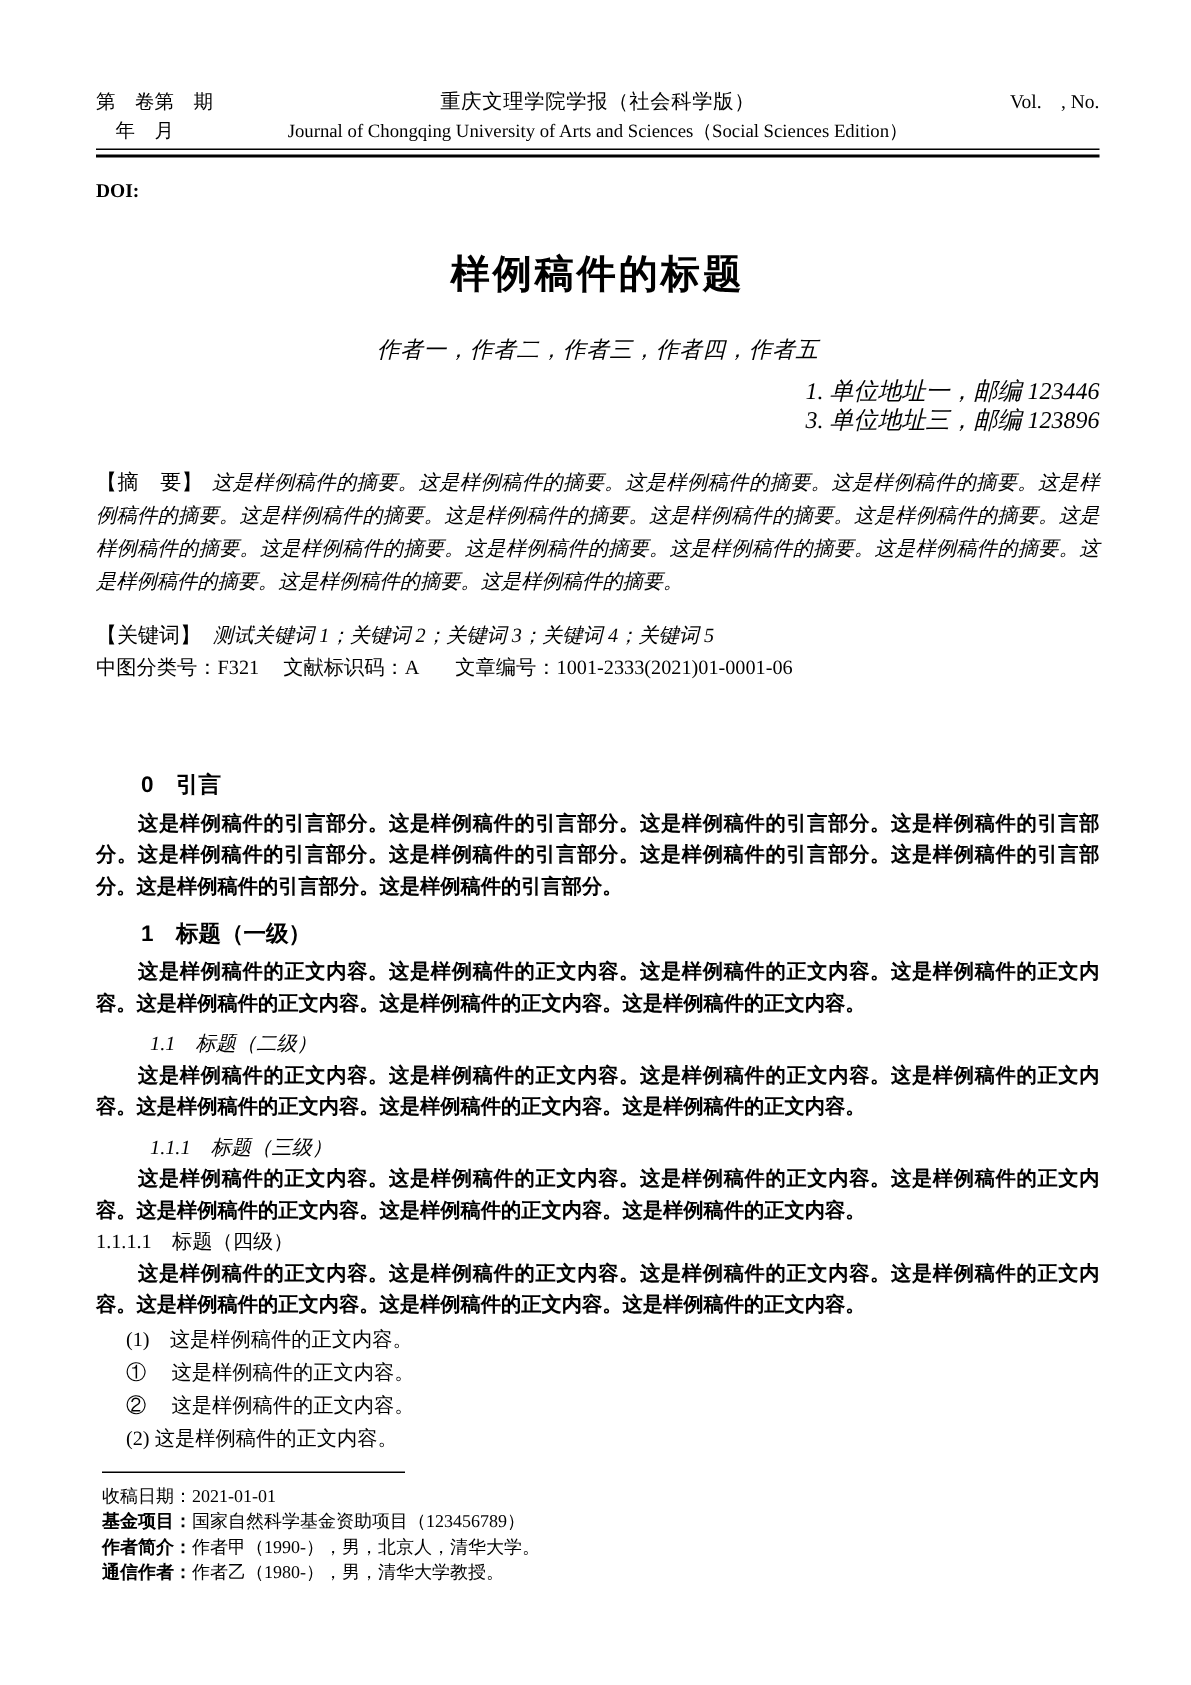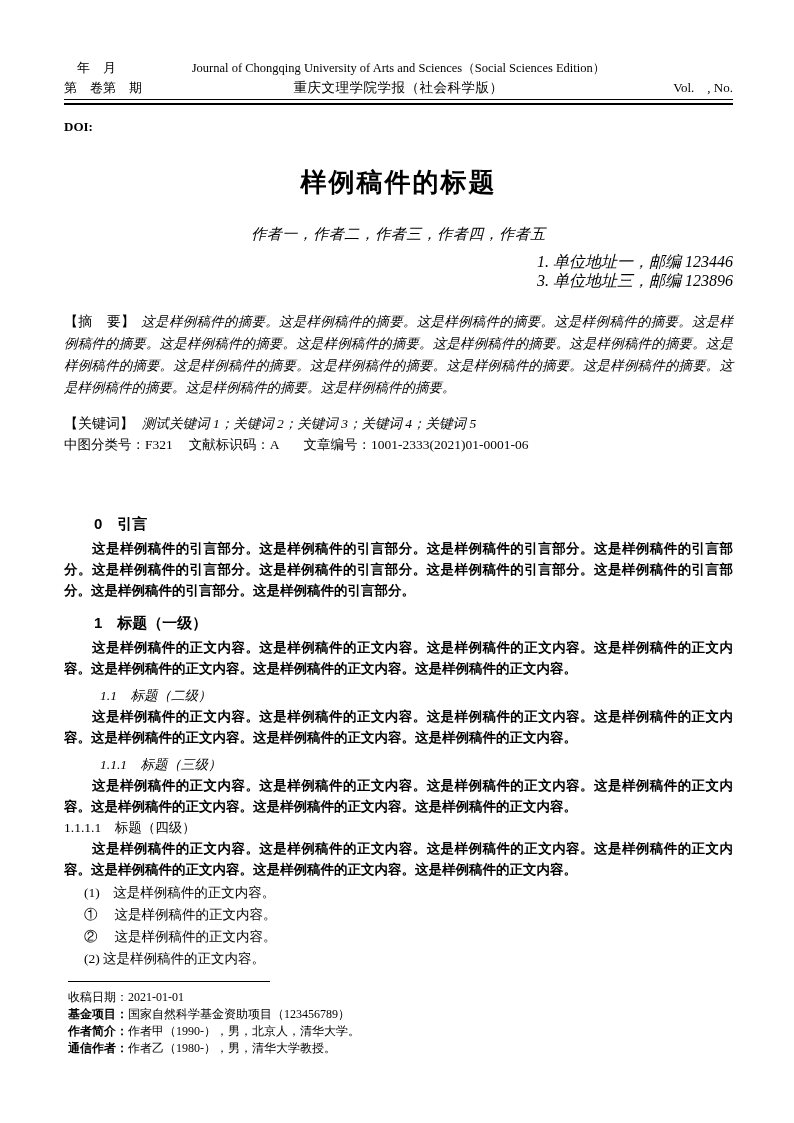--- a/index.html
+++ b/index.html
@@ -67,28 +67,28 @@
 </style>
 </head>
 <body>
 
 <div class="page">
 
   <div class="watermark">CNKI</div>
 
   <div>
     <div class="hdr-row">
+      <span class="hdr-l">第　卷第　期</span>
+      <span class="hdr-c cn">重庆文理学院学报（社会科学版）</span>
+      <span class="hdr-r">Vol.　, No.</span>
+    </div>
+    <div class="hdr-row">
       <span class="hdr-l">　年　月</span>
       <span class="hdr-c en">Journal of Chongqing University of Arts and Sciences（Social Sciences Edition）</span>
       <span class="hdr-r"></span>
-    </div>
-    <div class="hdr-row">
-      <span class="hdr-l">第　卷第　期</span>
-      <span class="hdr-c cn">重庆文理学院学报（社会科学版）</span>
-      <span class="hdr-r">Vol.　, No.</span>
     </div>
     <div class="hdr-rule"></div>
   </div>
 
   <div class="doi">DOI:</div>
 
   <div class="art-title">样例稿件的标题</div>
   <div class="authors kai">作者一，作者二，作者三，作者四，作者五</div>
   <div class="affils kai">
     <div>1. 单位地址一，邮编 123446</div>

